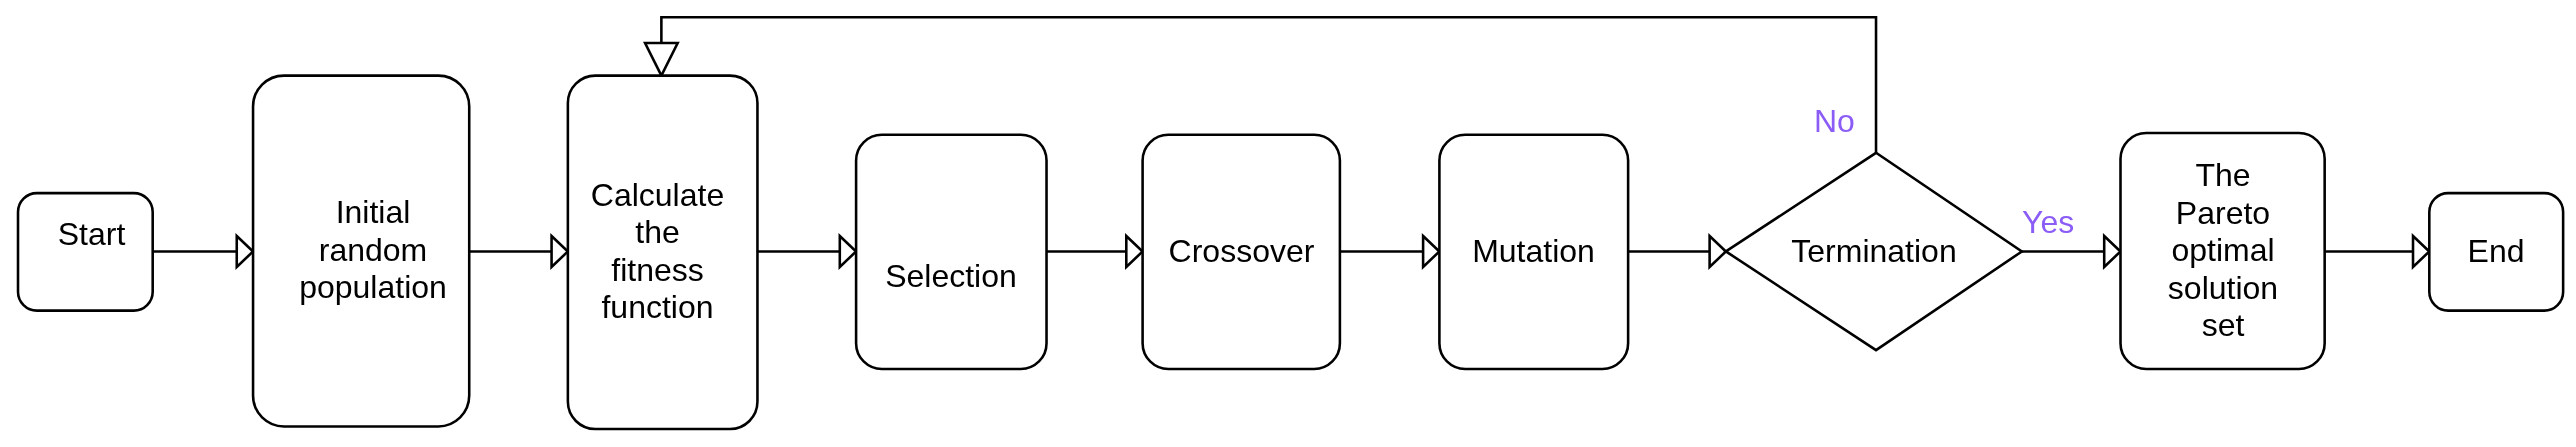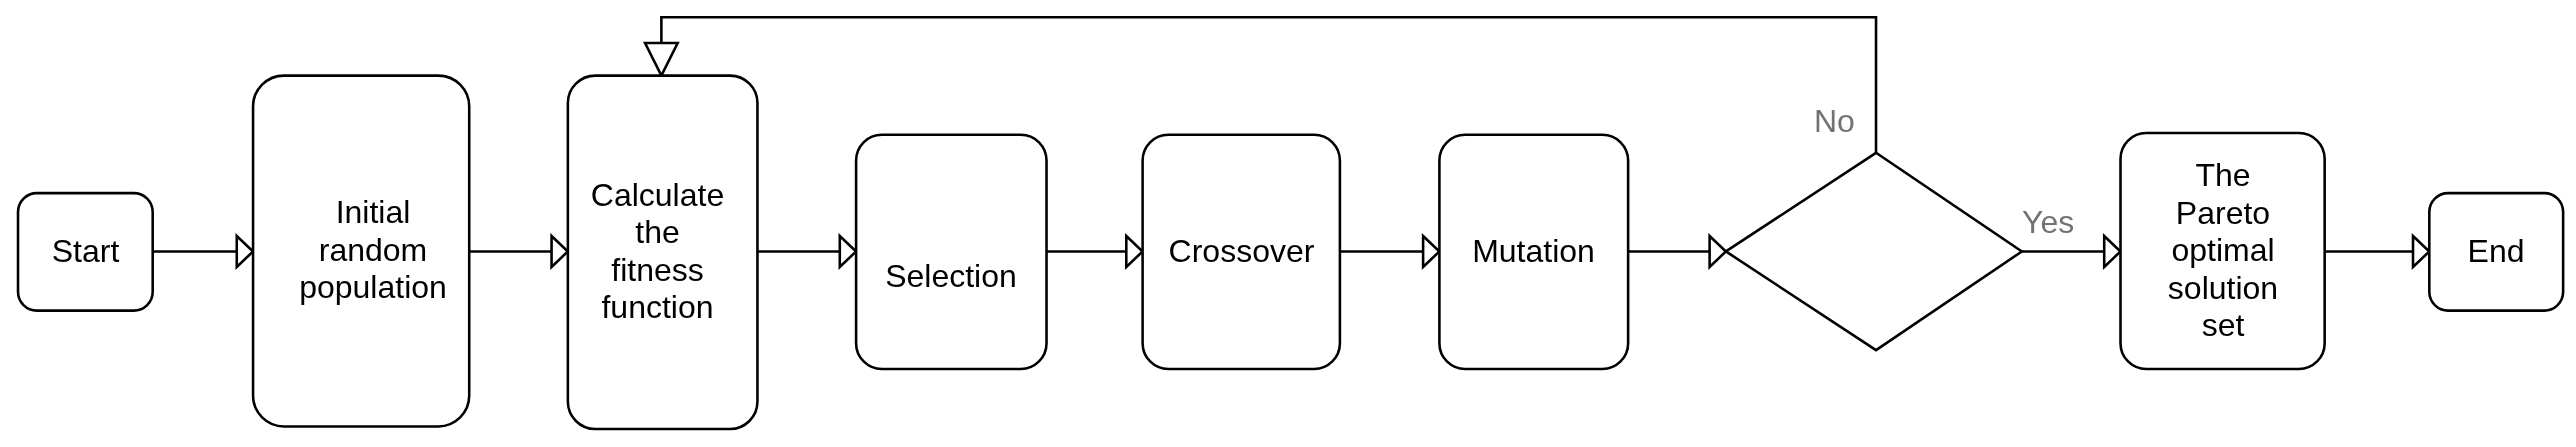--- a/index.html
+++ b/index.html
@@ -48,21 +48,21 @@
     text-align: center;
     color: #000000;
     font-family: "Liberation Sans", sans-serif;
     font-size: 32px;
     line-height: 1.17;
     white-space: pre-line;
     pointer-events: none;
   }
   .edge-label {
     position: absolute;
-    color: #737373;
+    color: #8b5cf6;
     font-family: "Liberation Sans", sans-serif;
     font-size: 32px;
     line-height: 1;
     white-space: nowrap;
   }
 </style>
 </head>
 <body>
 
 <div id="canvas">
@@ -127,37 +127,38 @@
     <rect class="node-shape" x="1678" y="157" width="220" height="273" rx="30" ry="30"></rect>
 
     <polygon class="node-shape" points="2012,293 2187,178 2357,293 2187,408"></polygon>
 
     <rect class="node-shape" x="2472" y="155" width="238" height="275" rx="30" ry="30"></rect>
 
     <rect class="node-shape" x="2832" y="225" width="156" height="137" rx="22" ry="22"></rect>
 
   </svg>
 
-  <div class="node-text" style="left:18px;  top:193px; width:135px; height:118px;">Start</div>
+  <div class="node-text" style="left:18px;  top:176px; width:135px; height:118px;padding-left:6px;">Start</div>
 
   <div class="node-text" style="left:253px; top:75px;  width:216px; height:351px;margin-left:12px;">Initial
 random
 population</div>
 
   <div class="node-text" style="left:568px; top:75px;  width:179px; height:353px;">Calculate
 the
 fitness
 function</div>
 
   <div class="node-text" style="left:856px; top:135px; width:190px; height:284px;">Selection</div>
 
   <div class="node-text" style="left:1143px;top:135px; width:197px; height:234px;border-radius:23px;">Crossover</div>
 
   <div class="node-text" style="left:1439px;top:135px; width:189px; height:234px;">Mutation</div>
 
+  <div class="node-text" style="left:1726px;top:153px; width:296px; height:197px;">Termination</div>
 
   <div class="node-text" style="left:2121px;top:133px; width:204px; height:236px;">The
 Pareto
 optimal
 solution
 set</div>
 
   <div class="node-text" style="left:2429px;top:193px; width:134px; height:118px;">End</div>
 
   <div class="edge-label" style="left:1814px; top:105px;">No</div>

